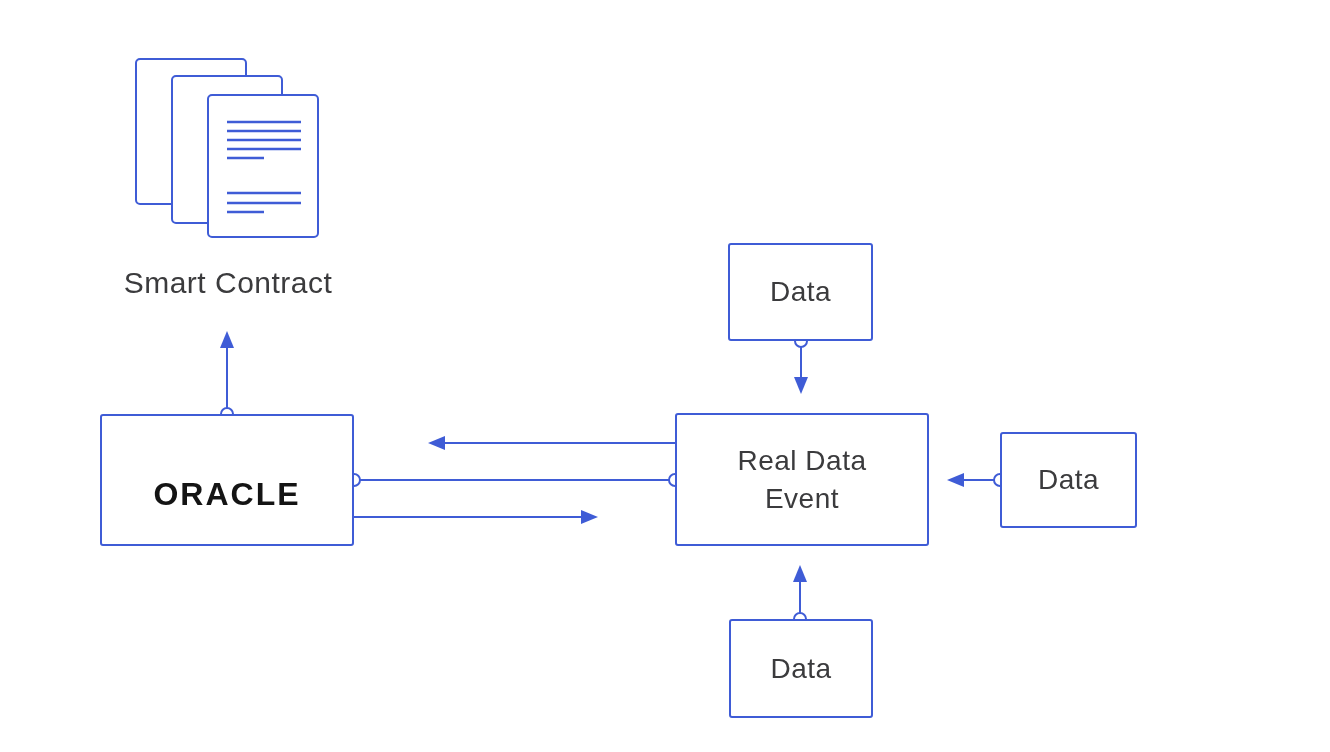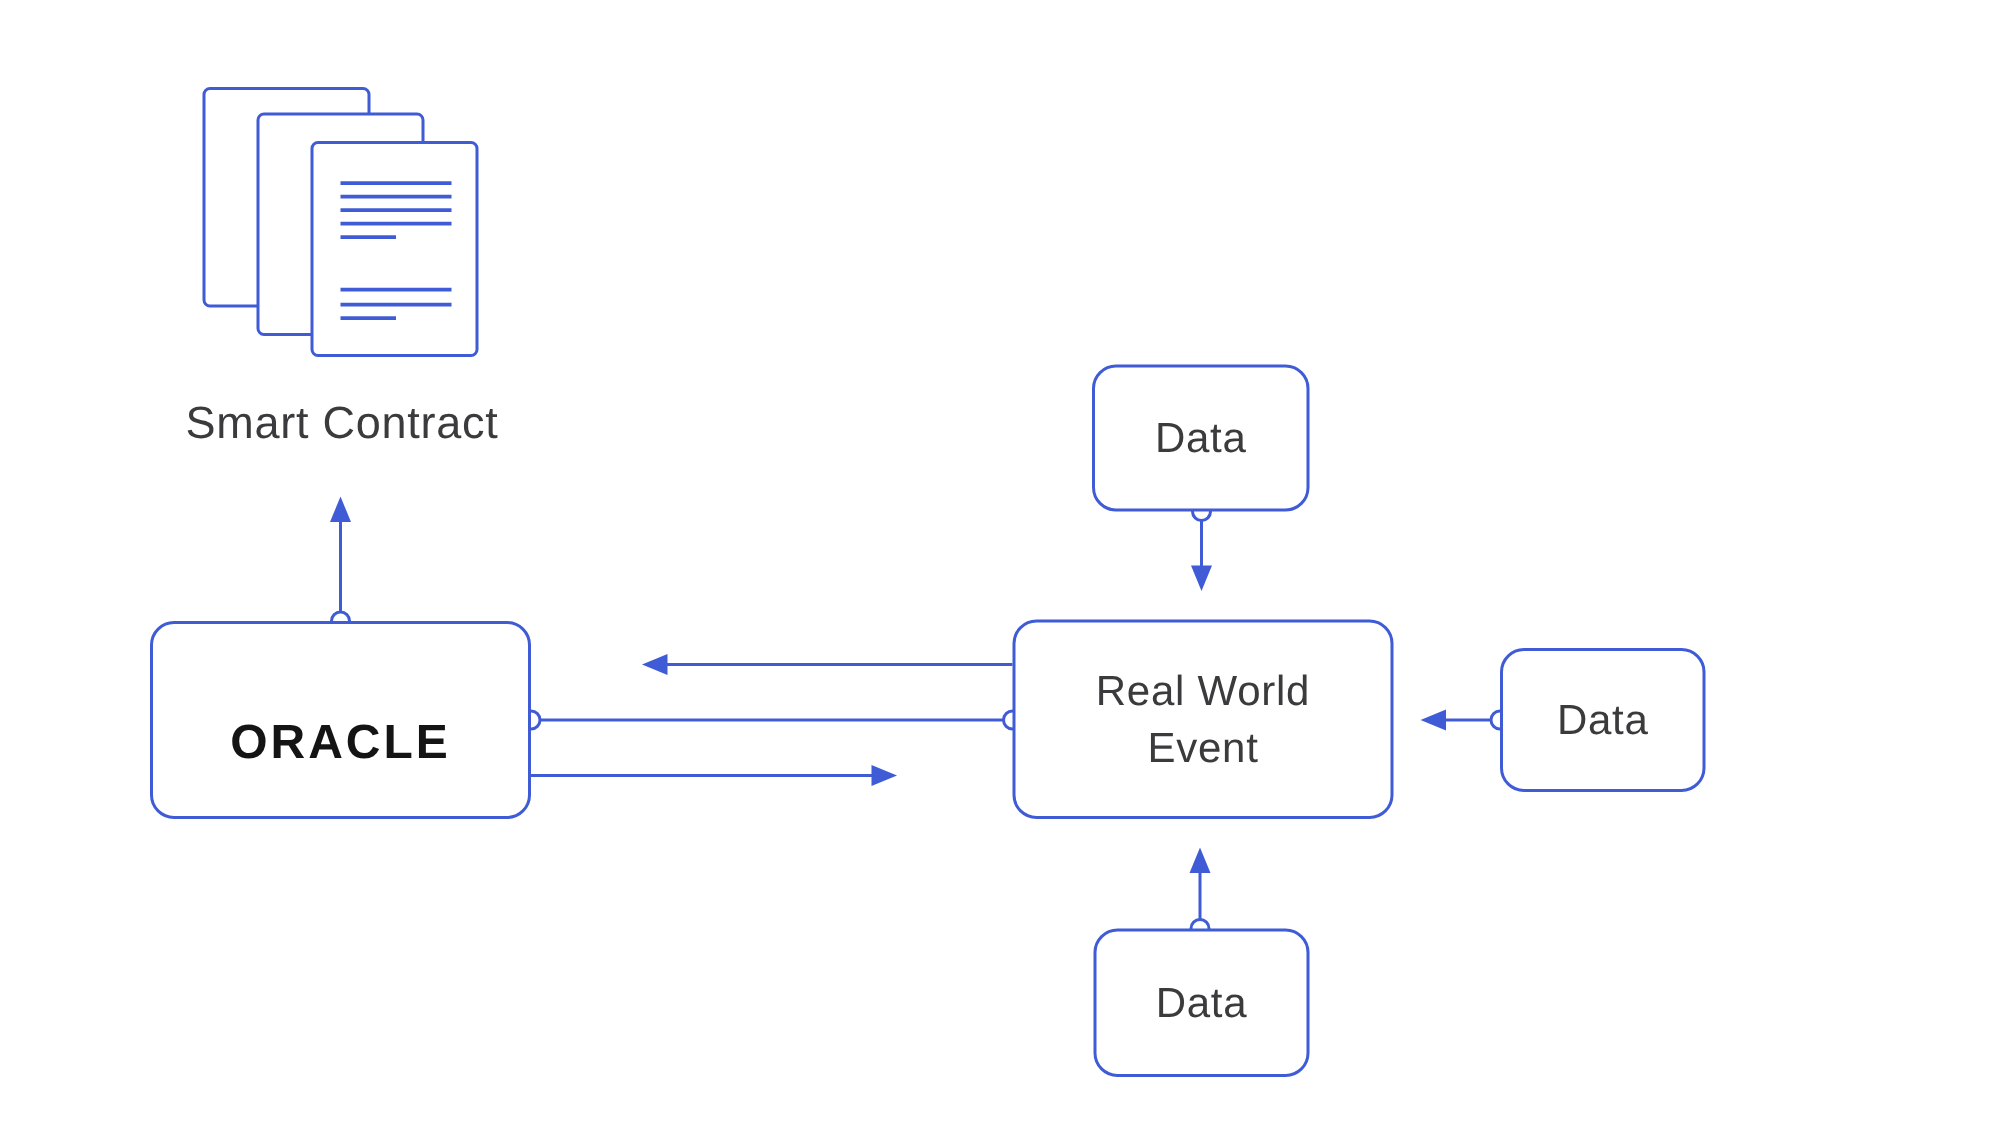--- a/index.html
+++ b/index.html
@@ -21,21 +21,21 @@
   svg .docline{stroke:var(--line);stroke-width:2.5;fill:none;}
   svg .head{fill:var(--line);stroke:none;}
   svg .page{fill:#ffffff;stroke:var(--line);stroke-width:2;}
   svg .circ{fill:#ffffff;stroke:var(--line);stroke-width:2;}
 
   .box{
     position:absolute;
     box-sizing:border-box;
     background:#ffffff;
     border:2px solid var(--line);
-    border-radius:16px;
+    border-radius:3px;
     display:flex;align-items:center;justify-content:center;
     text-align:center;
   }
   .node-label{
     color:var(--label-text);
     font-size:28px;
     font-weight:300;
     letter-spacing:0.5px;
     line-height:38px;
   }
@@ -119,21 +119,21 @@
     </g>
   </svg>
 
   <div class="smart-contract-label">Smart Contract</div>
 
   <div class="box oracle-box">
     <span class="oracle-text">ORACLE</span>
   </div>
 
   <div class="box rwe-box">
-    <span class="node-label rwe-text">Real World Event</span>
+    <span class="node-label rwe-text">Real Data Event</span>
   </div>
 
   <div class="box data-top-box">
     <span class="node-label">Data</span>
   </div>
 
   <div class="box data-right-box">
     <span class="node-label">Data</span>
   </div>
 

